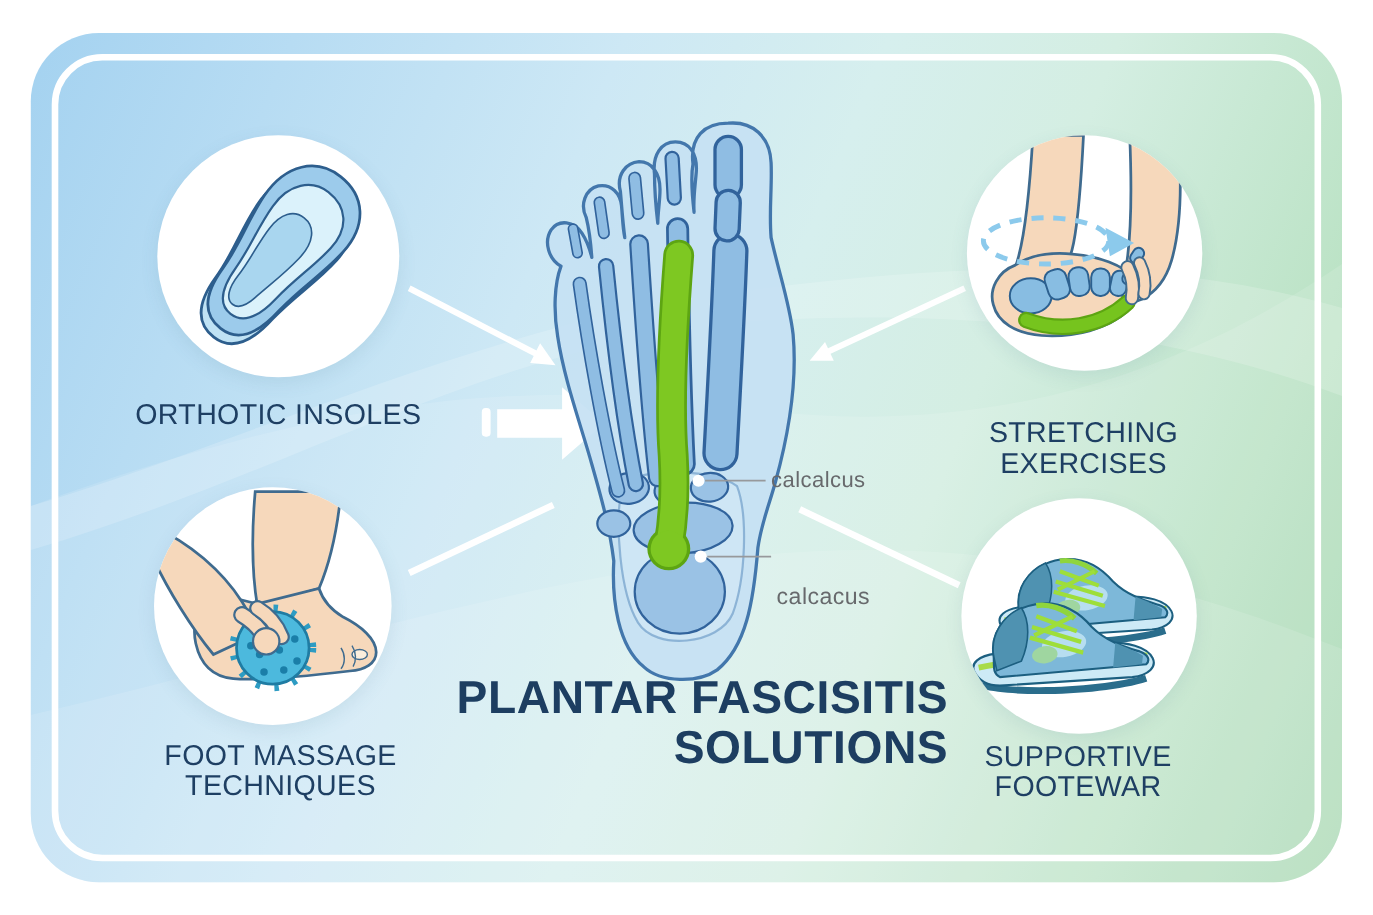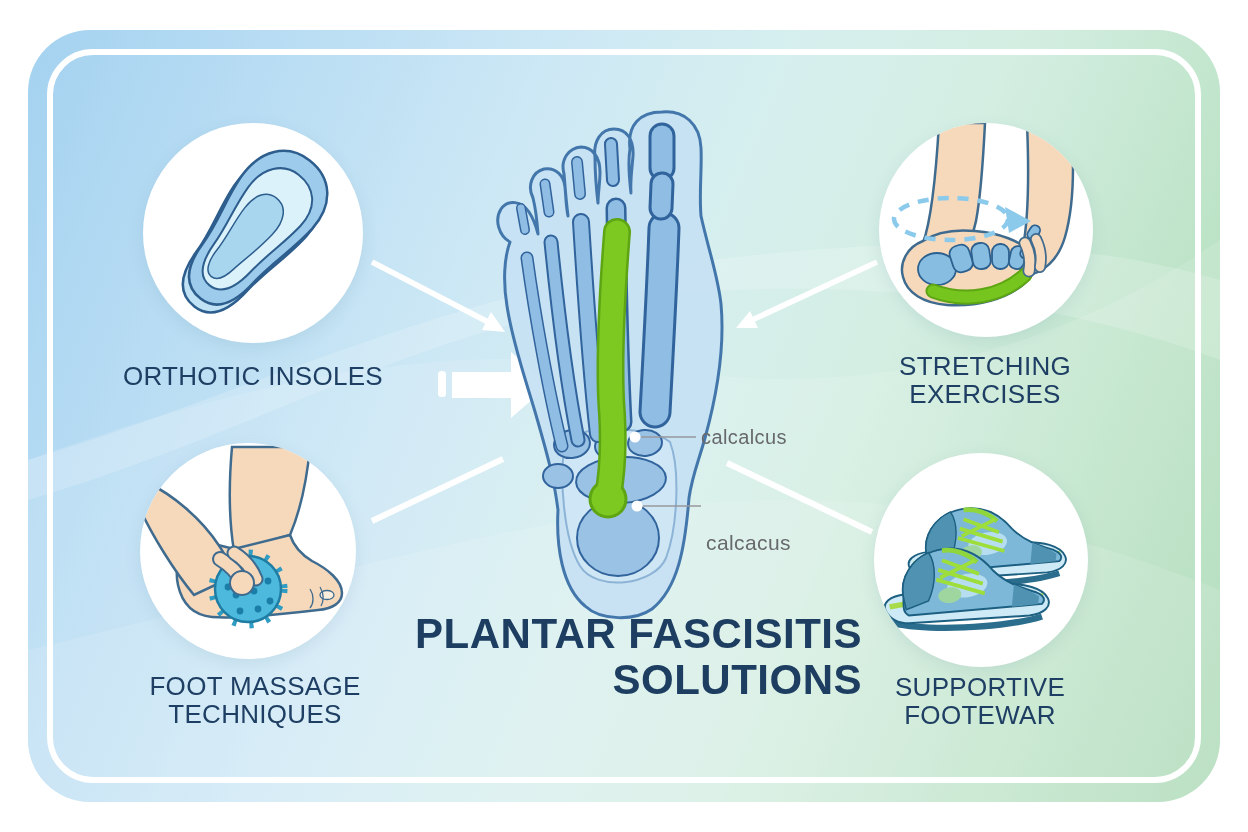--- a/index.html
+++ b/index.html
@@ -27,21 +27,21 @@
   #circle-insoles{left:143px;top:123px;width:220px;height:220px;}
   #circle-stretch{left:879px;top:123px;width:214px;height:214px;}
   #circle-massage{left:140px;top:443px;width:216px;height:216px;}
   #circle-shoes{left:874px;top:453px;width:214px;height:214px;}
   .foot-wrap{position:absolute;left:492px;top:106px;width:236px;height:520px;z-index:2;}
   .section-label{
     position:absolute;z-index:3;text-align:center;font-weight:normal;
     color:var(--label-navy,#1e3f63);font-size:26px;line-height:28px;letter-spacing:0.3px;
   }
   #label-insoles{left:103px;top:362px;width:300px;}
-  #label-stretch{left:835px;top:352px;width:300px;}
+  #label-stretch{left:835px;top:379px;width:300px;}
   #label-massage{left:105px;top:672px;width:300px;}
   #label-shoes{left:830px;top:673px;width:300px;}
   .title{
     position:absolute;left:382px;top:611px;width:480px;z-index:3;text-align:right;
     font-weight:bold;font-size:42px;line-height:46px;letter-spacing:0.5px;
     color:var(--title-navy,#1d3e61);
   }
   .annotation{
     position:absolute;z-index:6;color:var(--annotation-gray,#67696c);
     font-size:20px;letter-spacing:0.4px;white-space:nowrap;

